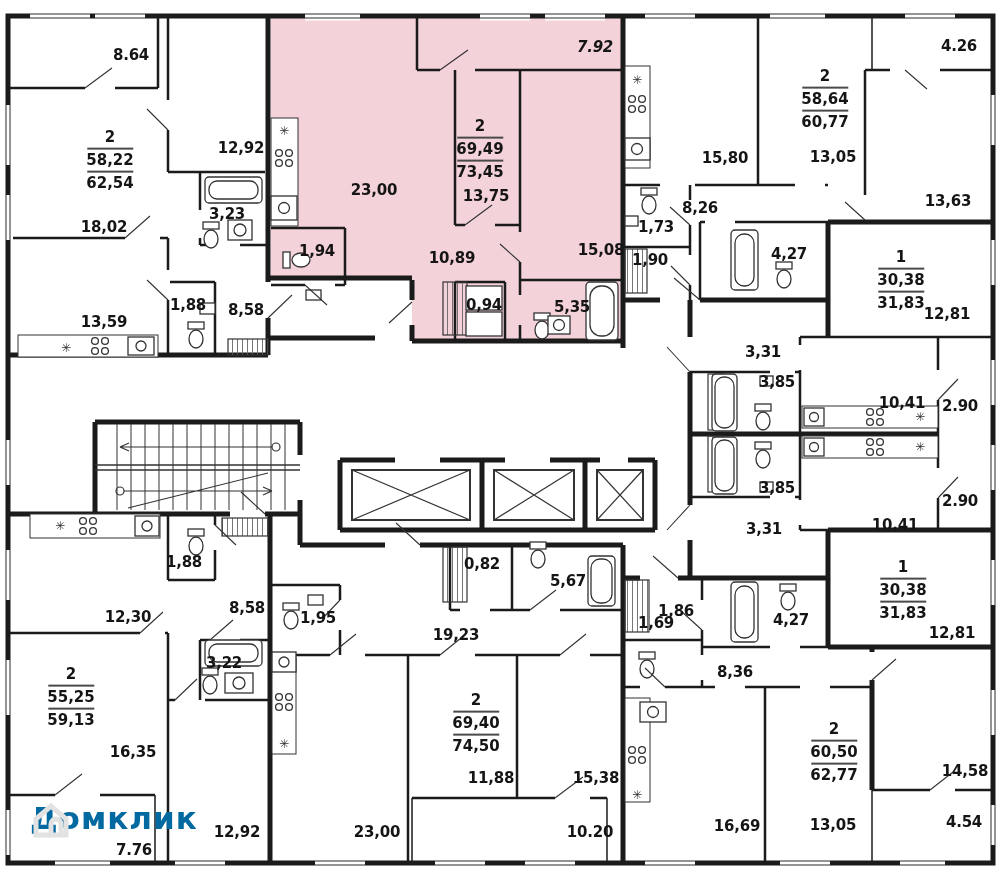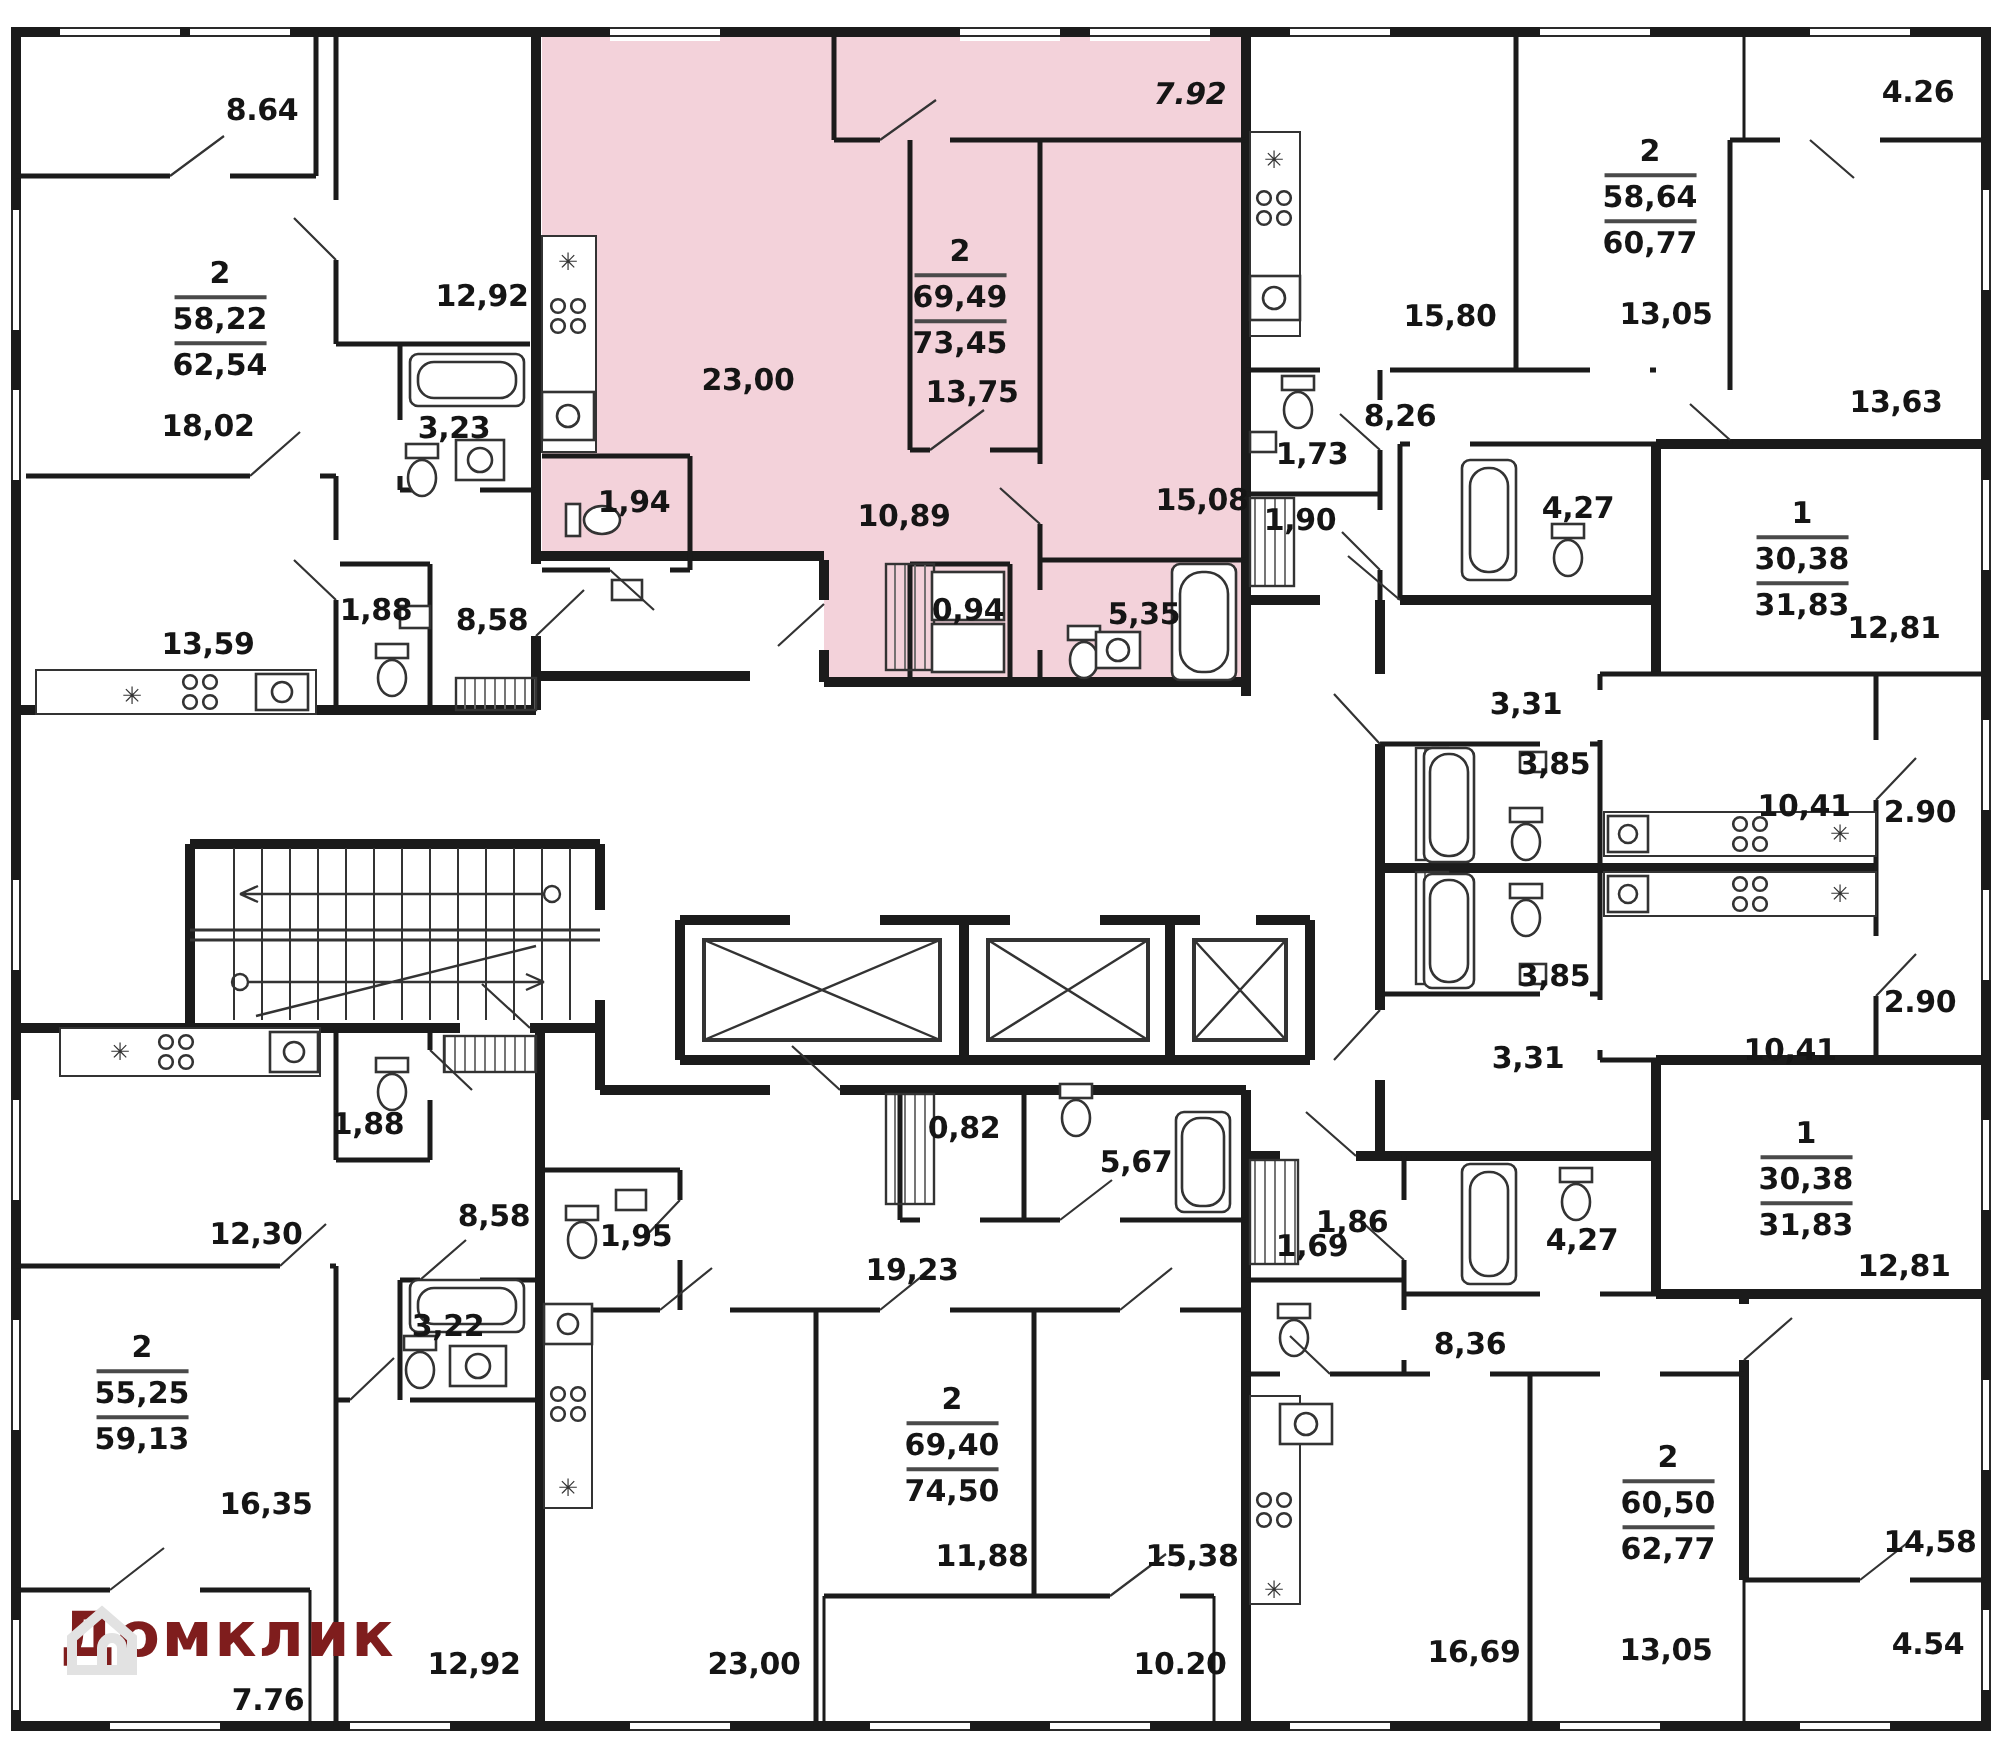--- a/index.html
+++ b/index.html
@@ -351,21 +351,21 @@
              M938 400 L958 379 M938 498 L958 477
              M678 578 L653 556 M702 630 L681 611 M665 687 L645 668 M872 680 L896 659
              M930 790 L953 772
              M420 545 L396 523 M340 600 L322 619 M530 610 L556 590
              M330 655 L356 634 M440 655 L466 634 M560 655 L586 634 M555 798 L583 777"></path>
   </g>
 </svg>
 
 <div id="labels">
       <div class="rlabel" style="left: 131px; top: 55px;">8.64</div>
-      <div class="rlabel" style="left: 104px; top: 213px;">18,02</div>
+      <div class="rlabel" style="left: 104px; top: 227px;">18,02</div>
       <div class="rlabel" style="left: 241px; top: 148px;">12,92</div>
       <div class="rlabel" style="left: 227px; top: 214px;">3,23</div>
       <div class="rlabel" style="left: 104px; top: 322px;">13,59</div>
       <div class="rlabel" style="left: 188px; top: 305px;">1,88</div>
       <div class="rlabel" style="left: 246px; top: 310px;">8,58</div>
       <div class="rlabel" style="left: 374px; top: 190px;">23,00</div>
       <div class="rlabel" style="left: 317px; top: 251px;">1,94</div>
       <div class="rlabel" style="left: 486px; top: 196px;">13,75</div>
       <div class="rlabel" style="left: 595px; top: 47px; font-style: italic;">7.92</div>
       <div class="rlabel" style="left: 452px; top: 258px;">10,89</div>
@@ -469,15 +469,15 @@
         <div class="sep"></div>
         <div class="a2">59,13</div>
       </div>
     </div>
 
 <div id="watermark">
   <svg width="42" height="40" viewBox="0 0 42 40">
     <path d="M6 19 L21 6 L36 19 V35 H6 Z" fill="none" stroke="#e2e2e2" stroke-width="5"></path>
     <path d="M21 35 V24 a5 5 0 0 1 10 0 V35" fill="none" stroke="#e2e2e2" stroke-width="5"></path>
   </svg>
-  <span class="wm-text" style="color: #7f1d1d;">Домклик</span>
+  <span class="wm-text" style="color: #0369a1;">Домклик</span>
 </div>
 </div>
 
 </body></html>

